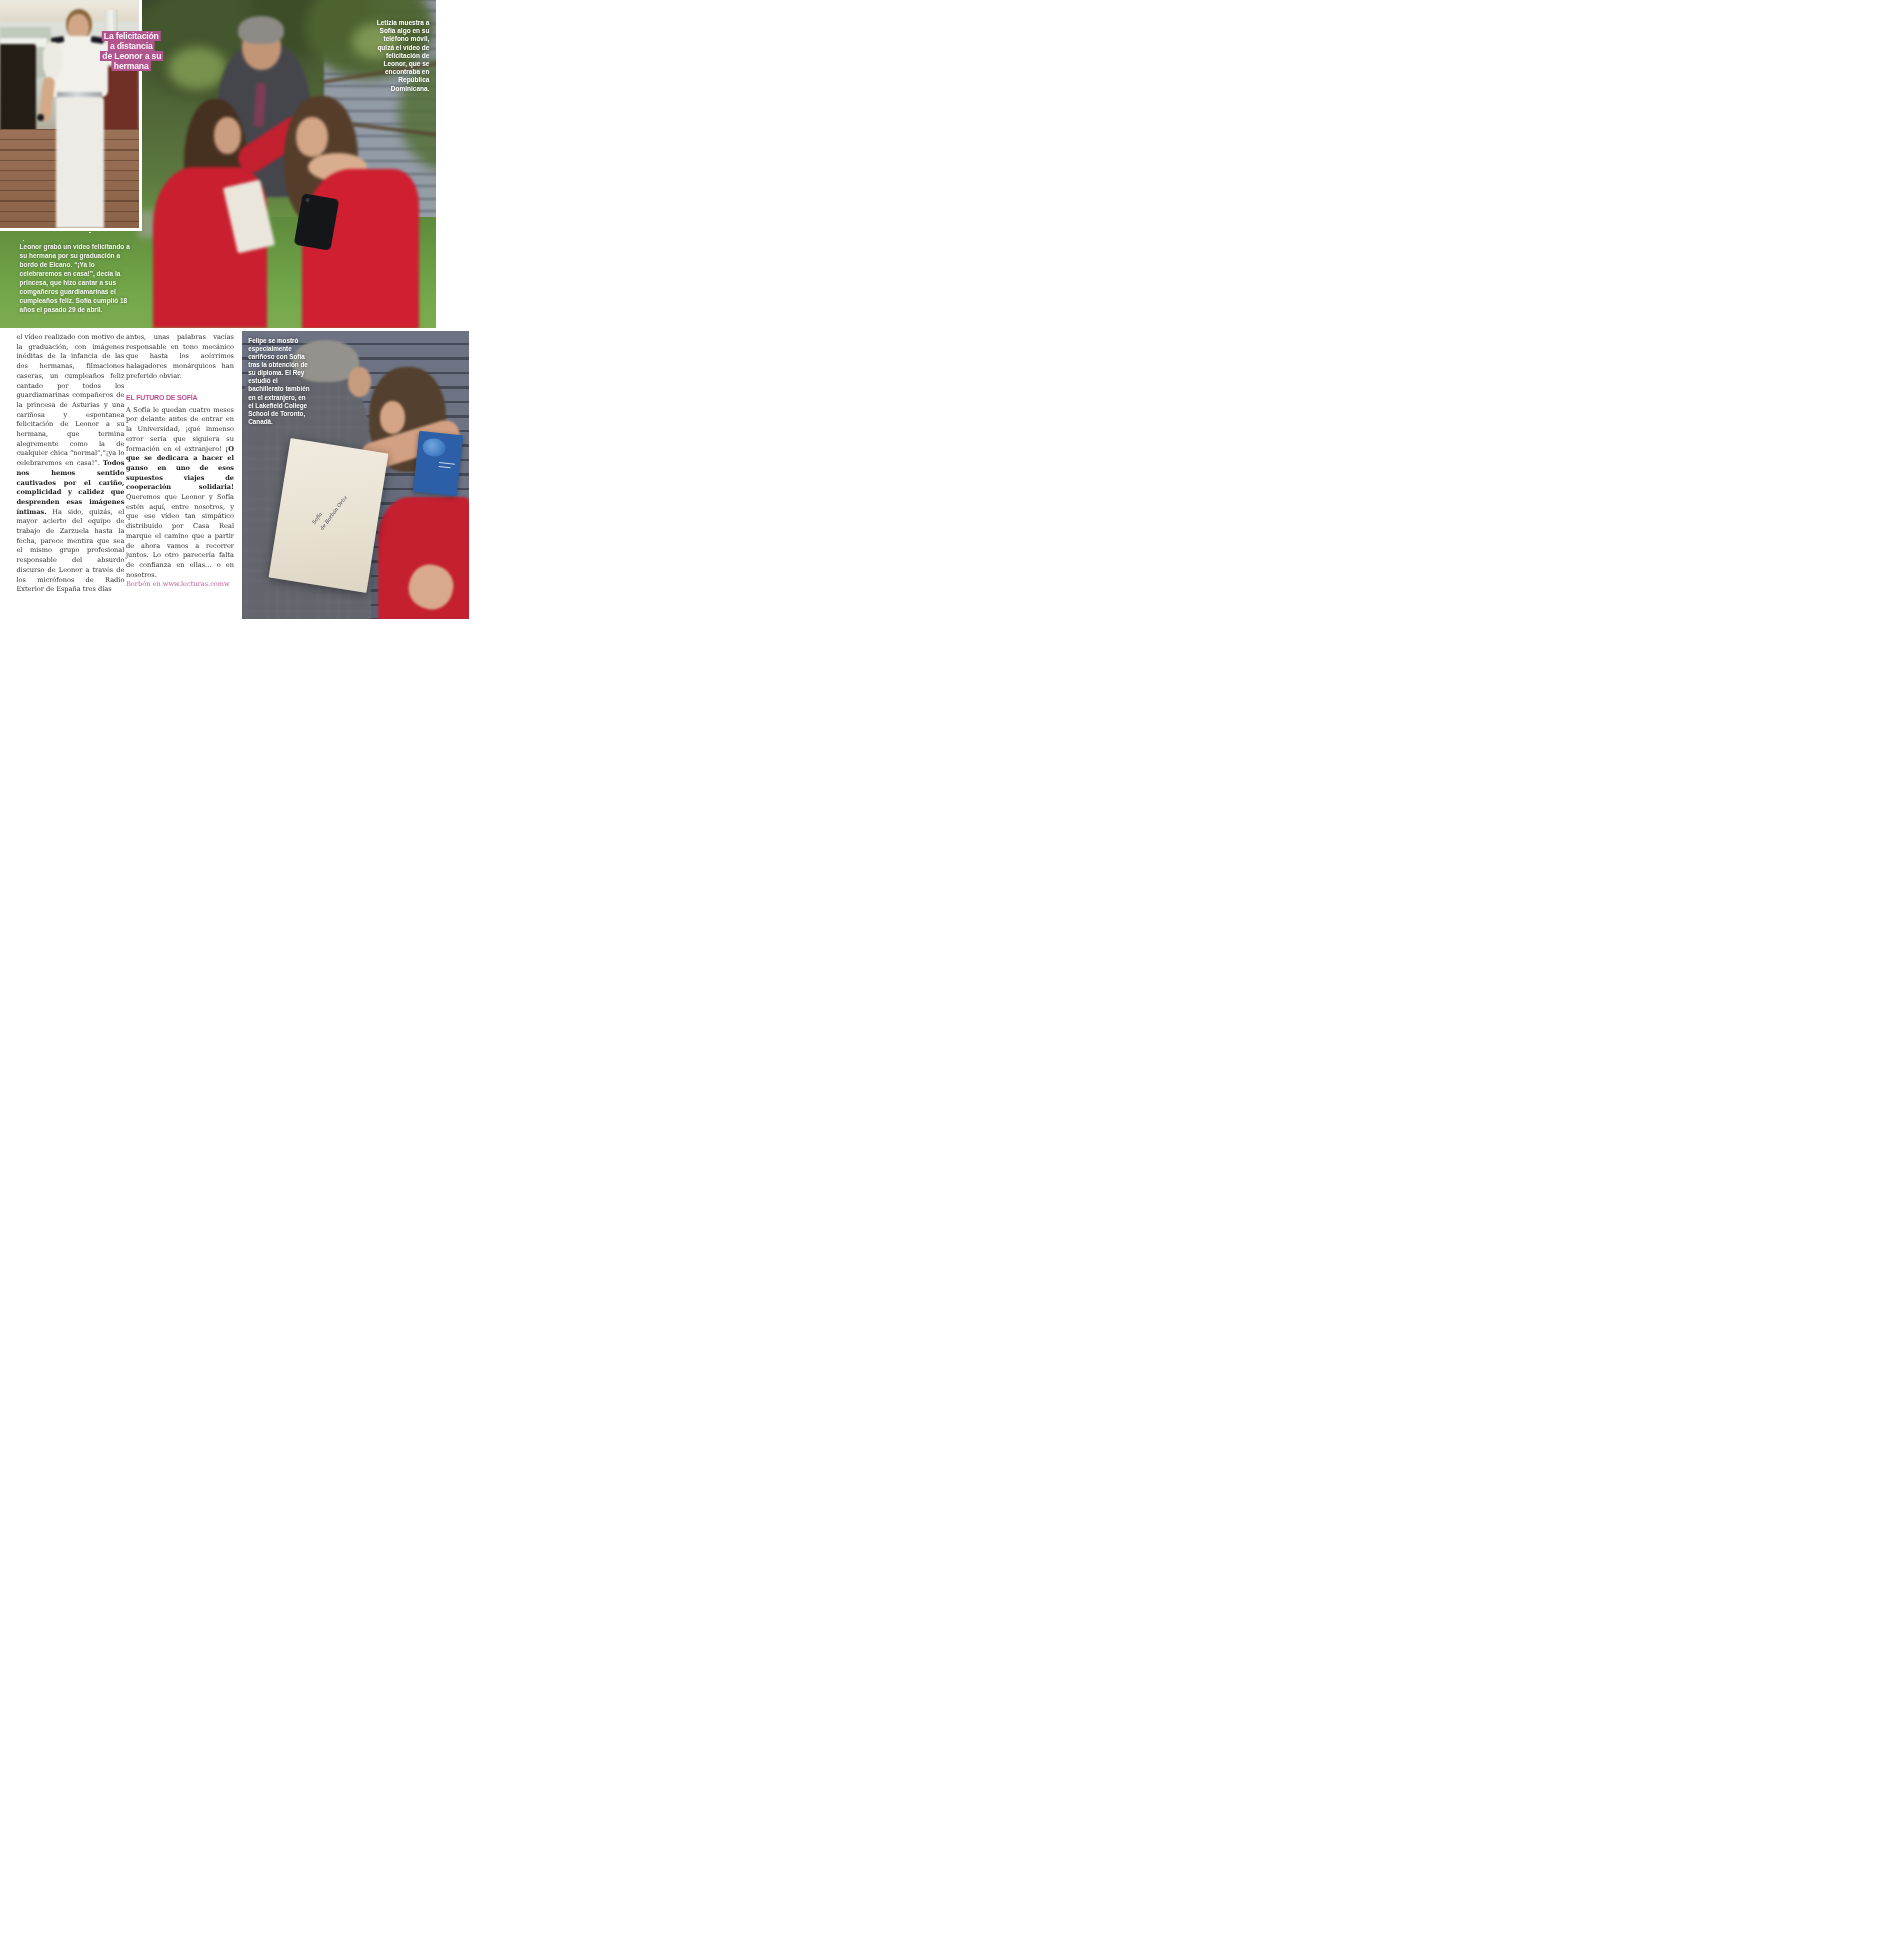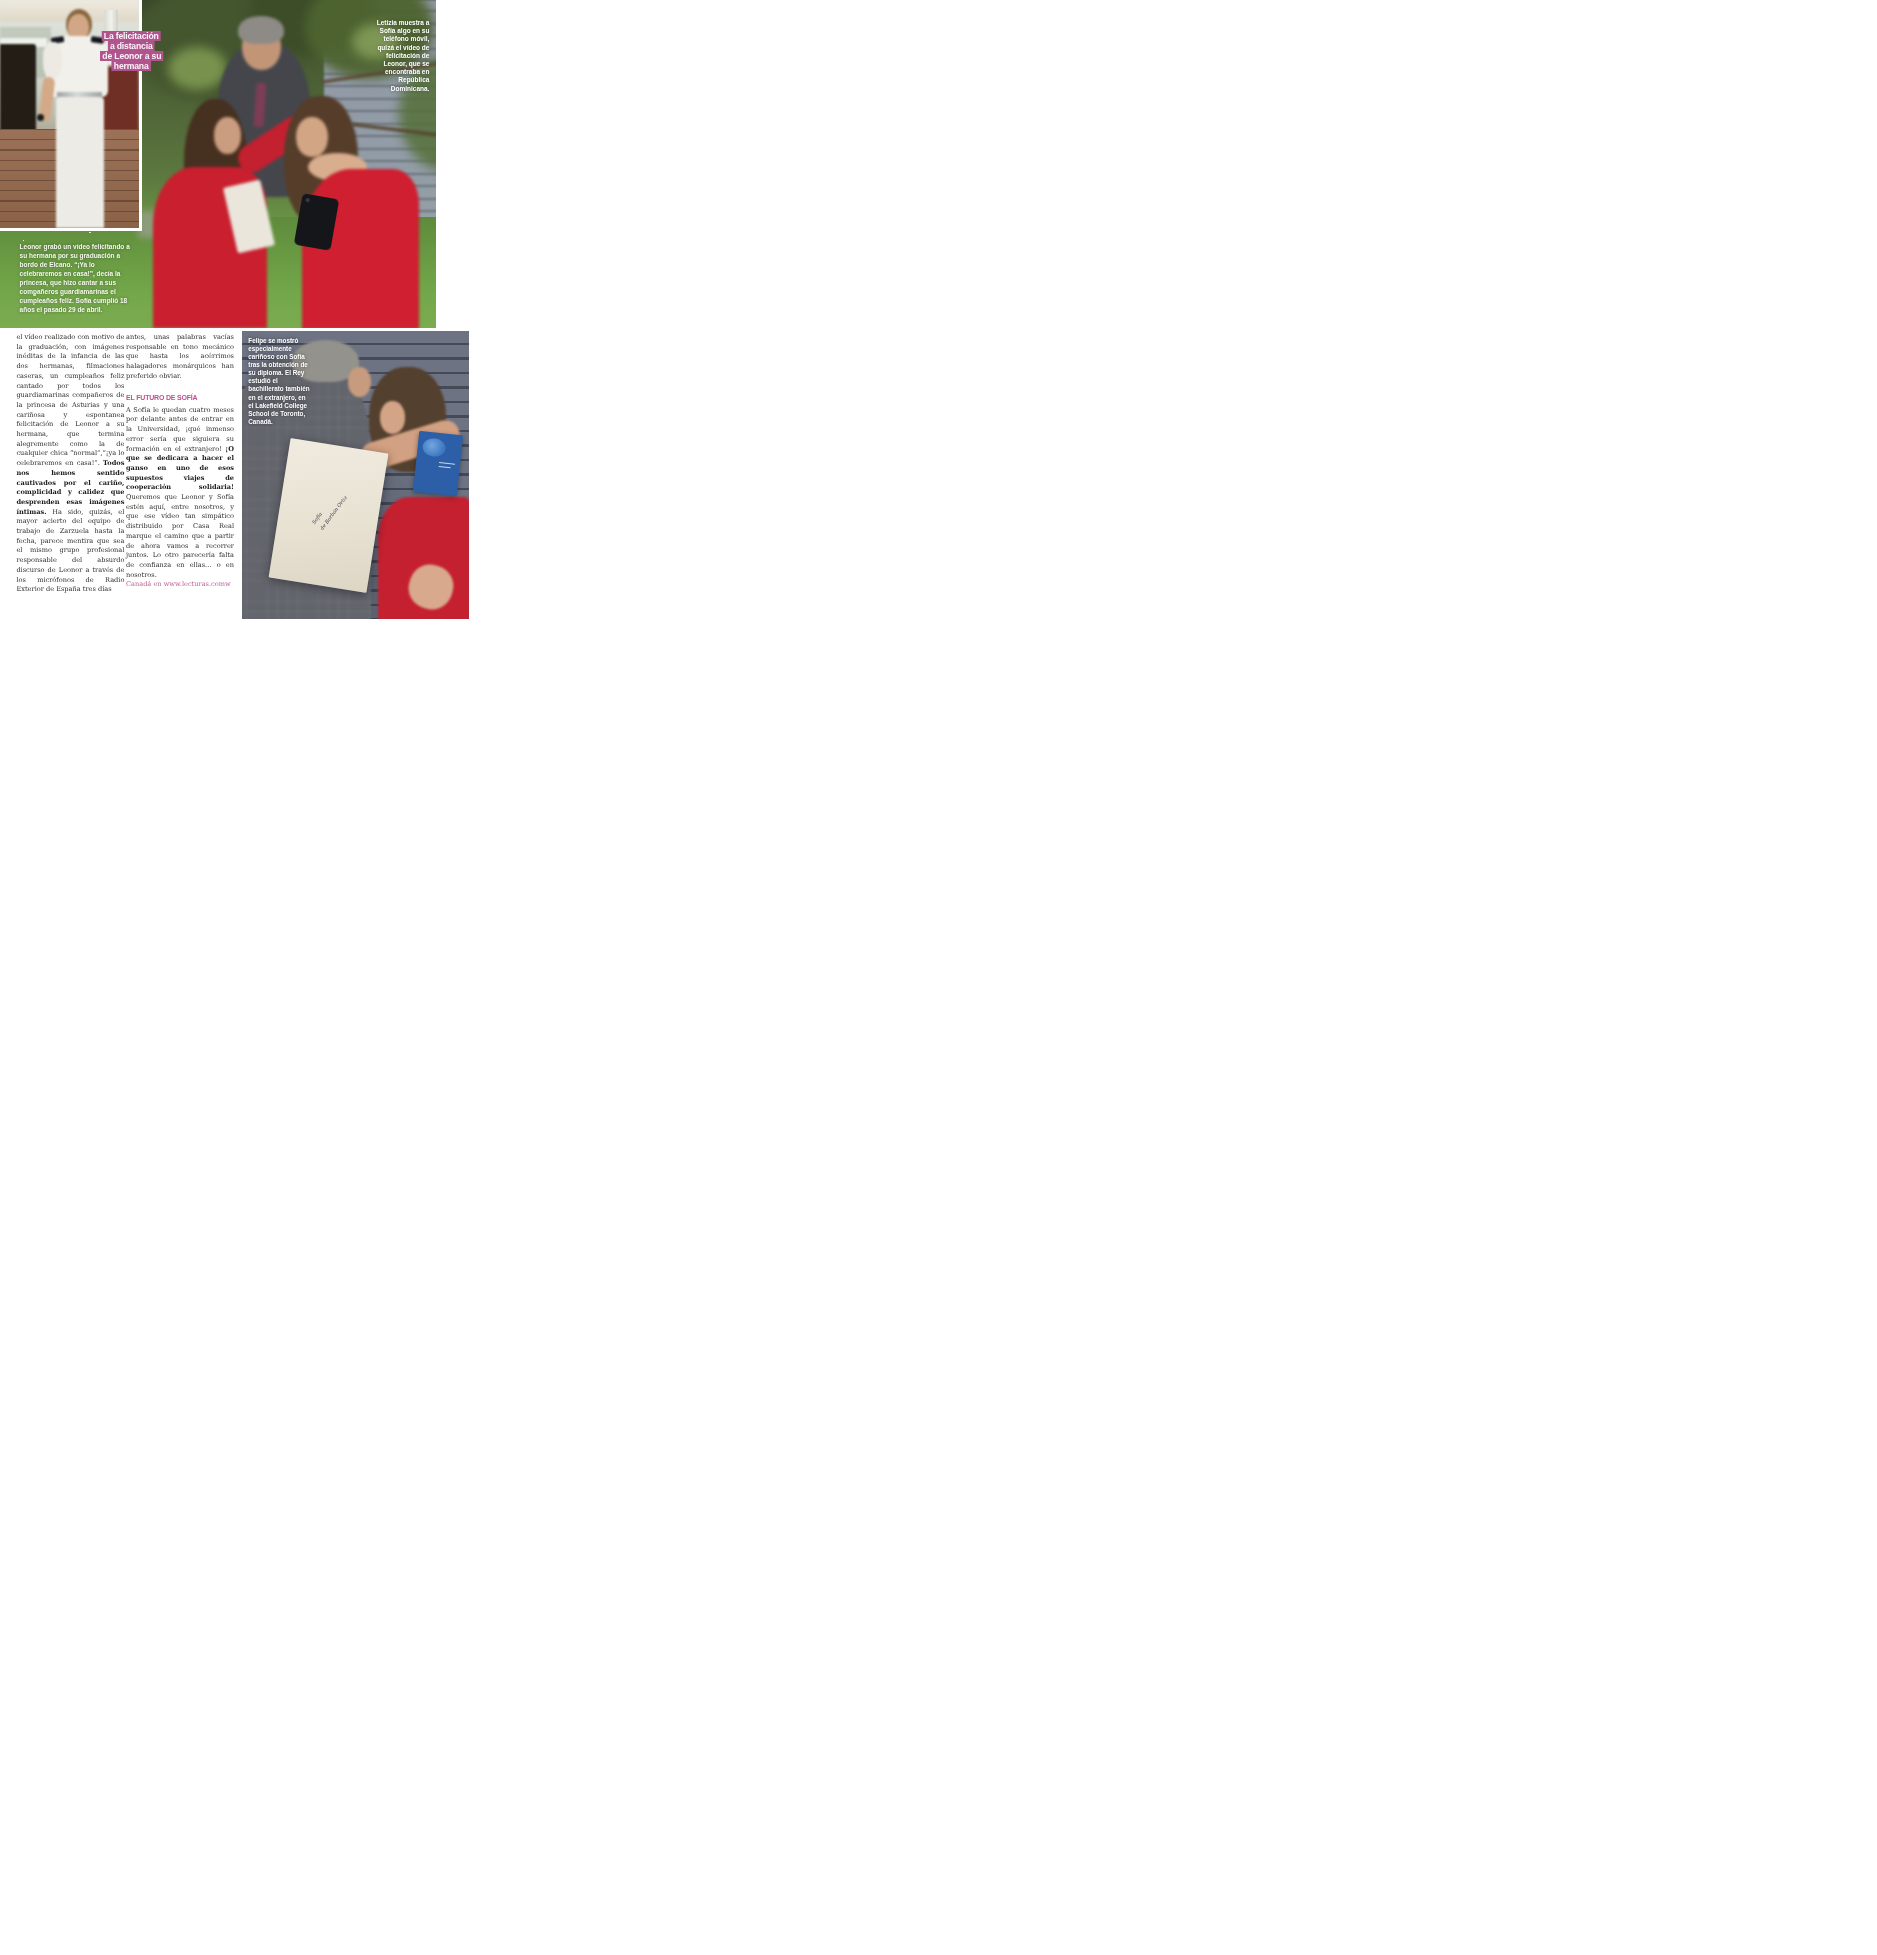--- a/index.html
+++ b/index.html
@@ -205,21 +205,21 @@
   </div>
 
   <div class="col col1">
     <p><span>el vídeo realizado con motivo de la graduación, con imágenes inéditas de la infancia de las dos hermanas, filmaciones caseras, un cumpleaños feliz cantado por todos los guardiamarinas compañeros de la princesa de Asturias y una cariñosa y espontanea felicitación de Leonor a su hermana, que termina alegremente como la de cualquier chica “normal”,“¡ya lo celebraremos en casa!”. </span><b>Todos nos hemos sentido cautivados por el cariño, complicidad y calidez que desprenden esas imágenes íntimas.</b><span> Ha sido, quizás, el mayor acierto del equipo de trabajo de Zarzuela hasta la fecha, parece mentira que sea el mismo grupo profesional responsable del absurdo discurso de Leonor a través de los micrófonos de Radio Exterior de España tres días</span></p>
   </div>
 
   <div class="col col2">
     <p><span>antes, unas palabras vacías responsable en tono mecánico que hasta los acérrimos halagadores monárquicos han preferido obviar.</span></p>
     <div class="subhead">EL FUTURO DE SOFÍA</div>
     <p><span>A Sofía le quedan cuatro meses por delante antes de entrar en la Universidad, ¡qué inmenso error sería que siguiera su formación en el extranjero! </span><b>¡O que se dedicara a hacer el ganso en uno de esos supuestos viajes de cooperación solidaria!</b><span> Queremos que Leonor y Sofía estén aquí, entre nosotros, y que ese vídeo tan simpático distribuido por Casa Real marque el camino que a partir de ahora vamos a recorrer juntos. Lo otro parecería falta de confianza en ellas… o en nosotros.</span></p>
-    <p class="follow"><a>Canadá en www.lecturas.comw</a></p>
+    <p class="follow"><a>Borbón en www.lecturas.comw</a></p>
   </div>
 
   <div class="abs photo2">
     <div class="p2-shade"></div>
     <div class="p2-figs">
       <div class="abs f2-suit"></div>
       <div class="abs f2-hair"></div>
       <div class="abs f2-skin"></div>
       <div class="abs s2-hair"></div>
       <div class="abs s2-face"></div>

